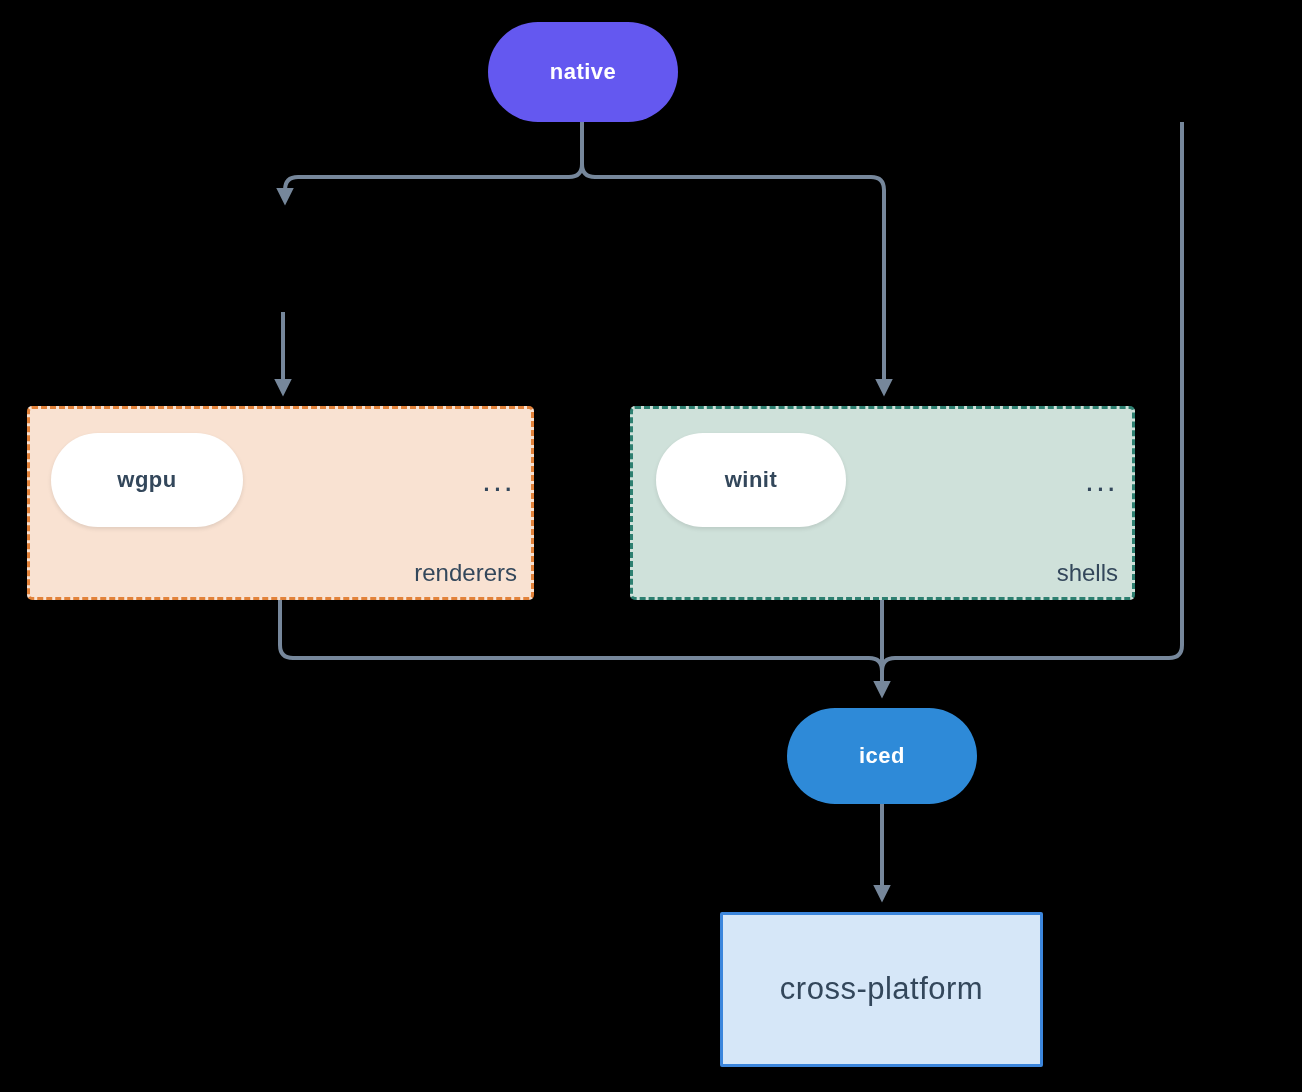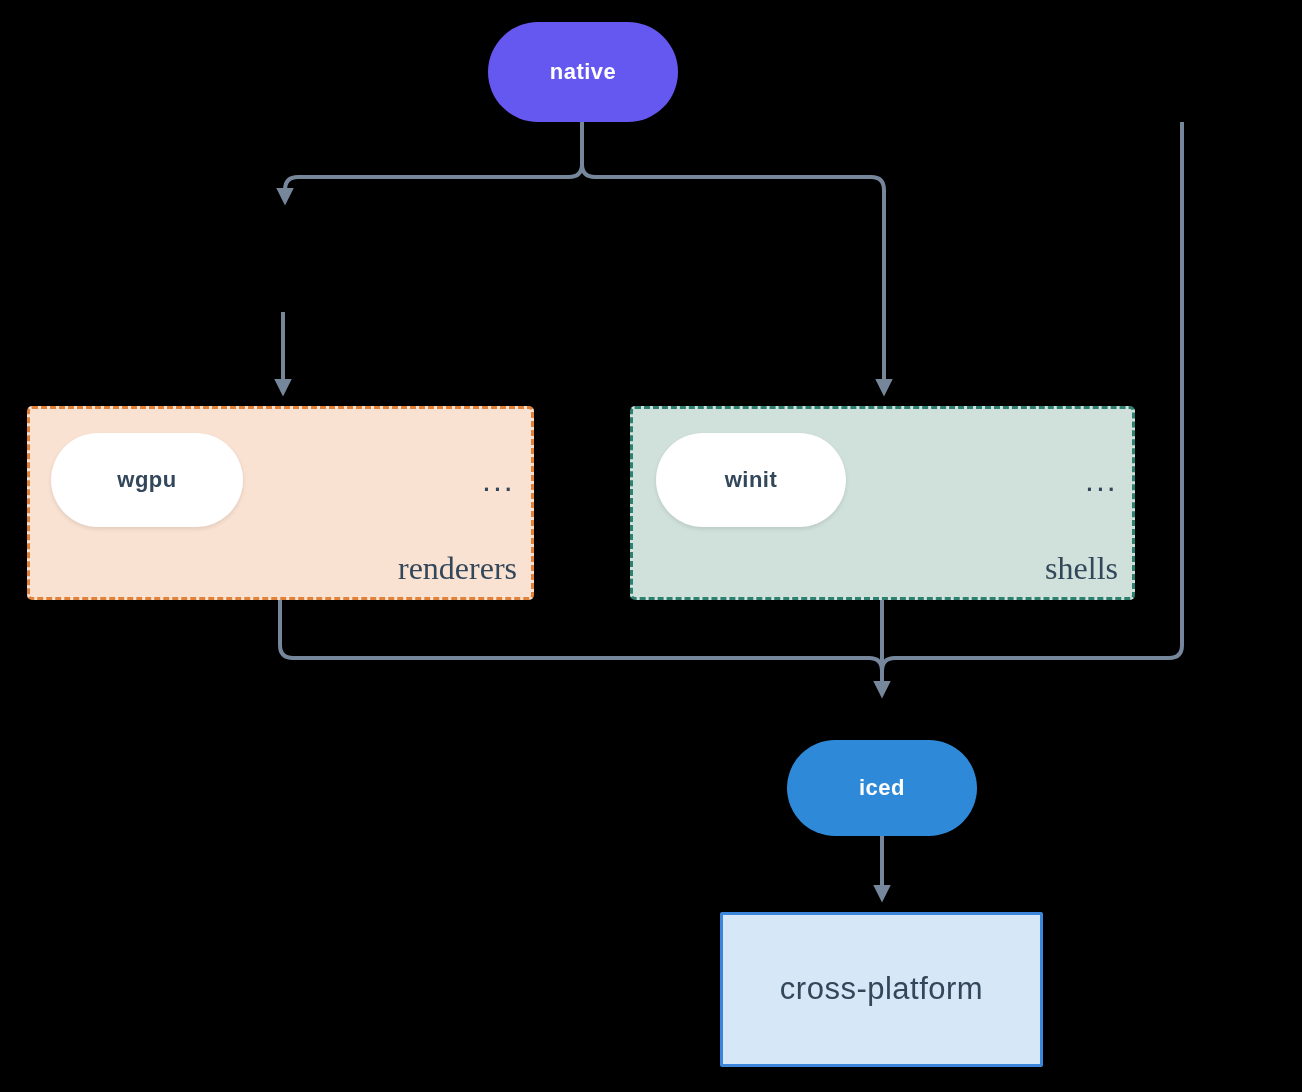--- a/index.html
+++ b/index.html
@@ -41,27 +41,27 @@
   .group.shells{
     left:630px; top:406px; width:505px; height:194px;
     background:var(--shells_fill); border:3px dashed var(--shells_border);
   }
   .group .ellipsis{
     position:absolute; top:24px; height:94px; display:flex; align-items:center;
     color:var(--pill_text_dark); font-size:32px; letter-spacing:2px;
   }
   .group .group-label{
     position:absolute; right:14px; bottom:10px;
-    color:var(--pill_text_dark); font-size:32px;font-family:Liberation Serif, serif;
+    color:var(--pill_text_dark); font-size:24px;
   }
 
   #node-native{left:488px; top:22px; width:190px; height:100px;}
   #node-web{left:1087px; top:22px; width:190px; height:100px;}
   #node-graphics{left:187px; top:215px; width:192px; height:97px;}
-  #node-iced{left:787px; top:740px; width:190px; height:96px;}
+  #node-iced{left:787px; top:708px; width:190px; height:96px;}
 
   #node-wgpu{left:21px; top:24px; width:192px; height:94px;}
   #node-glow{left:238px; top:24px; width:192px; height:94px;}
   #renderers-ellipsis{left:452px;}
   #node-winit{left:23px; top:24px; width:190px; height:94px;}
   #node-glutin{left:240px; top:24px; width:192px; height:94px;}
   #shells-ellipsis{left:452px;}
 
   .app-box{
     position:absolute; left:720px; top:912px; width:323px; height:155px;

